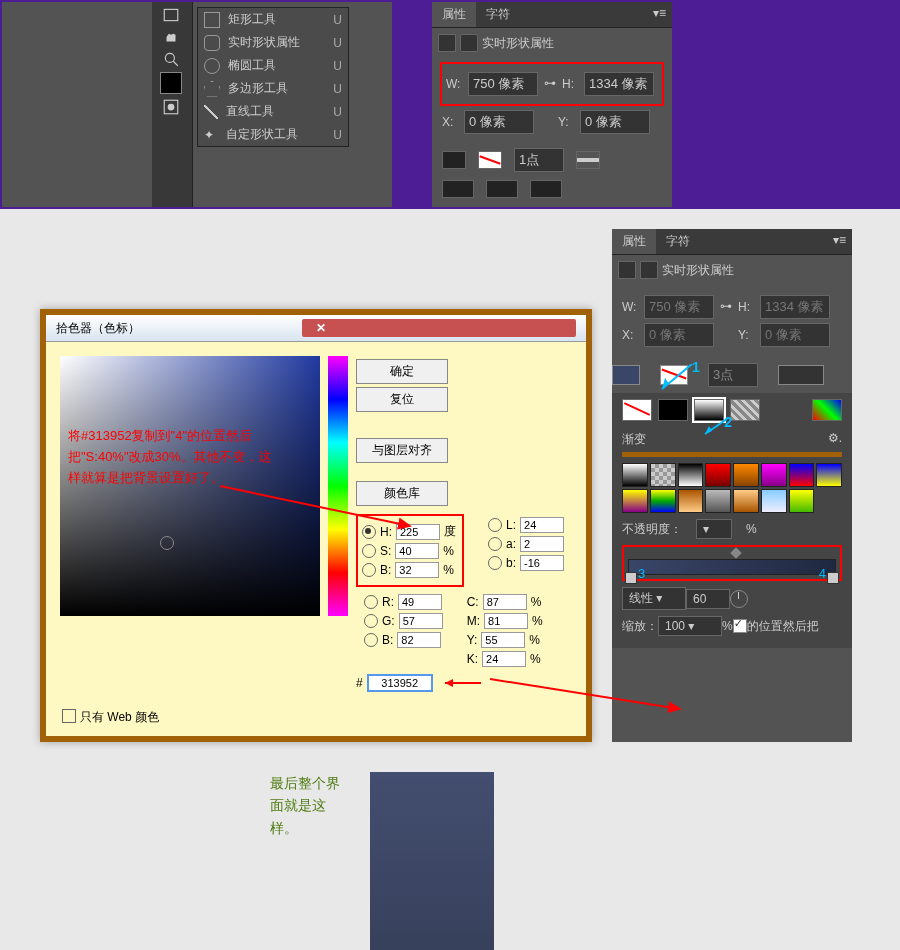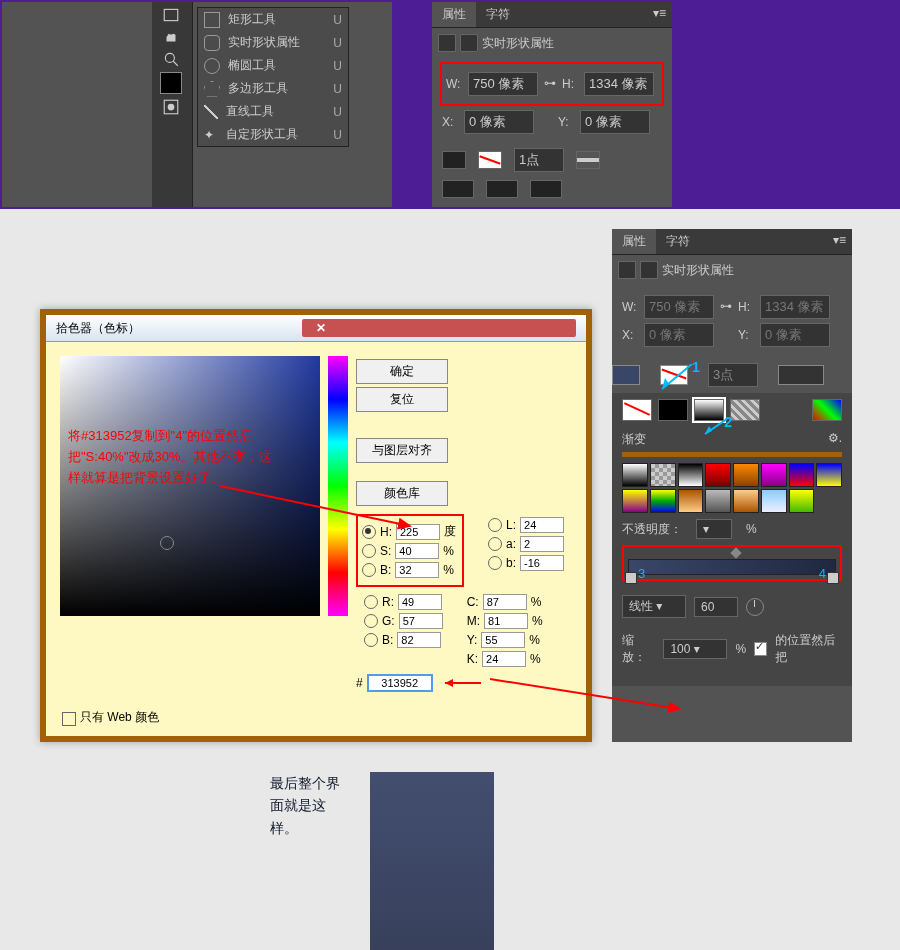--- a/index.html
+++ b/index.html
@@ -42,21 +42,21 @@
 .prev-box .new{height:30px;background:#3a4668}
 .prev-box .old{height:30px;background:#2d3552}
 .btn{display:block;background:#f0f0f0;border:1px solid #888;padding:3px 0;width:90px;margin:3px 0;text-align:center;font-size:12px}
 .num-col{padding-left:8px}
 .num-row{display:flex;align-items:center;margin:3px 0;gap:4px}
 .radio{width:12px;height:12px;border:1px solid #666;border-radius:50%}
 .radio.sel::after{content:"";display:block;width:6px;height:6px;background:#333;border-radius:50%;margin:2px}
 .ninput{width:36px;border:1px solid #999;padding:1px 3px;font-size:11px;background:#fff}
 .unit{width:14px}
 .hex-input{width:56px;border:2px solid #59e;padding:1px 3px;font-size:11px;background:#fff;text-align:center}
-.web-chk{display:flex;align-items:flex-end;gap:4px;padding:0 16px 10px}
+.web-chk{display:flex;align-items:flex-start;gap:4px;padding:0 16px 10px}
 .chk{width:12px;height:12px;border:1px solid #666}
 
 .annotation{position:absolute;color:#f00;font-size:13px;line-height:1.6;top:70px;left:8px;z-index:5;width:210px}
 svg.arrow{position:absolute;pointer-events:none;z-index:6}
 
 .props2{background:#535353;width:240px;margin-left:auto;color:#ccc;position:relative}
 .fill-row{display:flex;gap:20px;padding:6px 0;align-items:center}
 .fill-sw{width:26px;height:18px;border:1px solid #888}
 .grad-panel{background:#454545;padding:6px 10px}
 .grad-tabs{display:flex;gap:6px;margin-bottom:6px}
@@ -64,28 +64,28 @@
 .grad-title{display:flex;padding:4px 0;color:#ccc;border-bottom:5px solid #a16207}
 .grad-title .sp{flex:1}
 .gear{color:#ccc}
 .presets{display:grid;grid-template-columns:repeat(8,1fr);gap:2px;margin:6px 0}
 .preset{height:22px;border:1px solid #222}
 .opac-row{display:flex;align-items:center;gap:14px;margin:6px 0}
 .grad-bar-wrap{position:relative;border:2px solid #f00;padding:4px;margin:4px 0}
 .grad-bar{height:14px;background:linear-gradient(to right,#3a4668,#1f2840);border:1px solid #222;position:relative}
 .stop{position:absolute;bottom:-10px;width:10px;height:10px;background:#ccc;border:1px solid #333}
 .stop-num{position:absolute;bottom:-2px;color:#0bf;font-size:13px}
-.type-row{display:flex;align-items:center;gap:8px;margin:14px 0}
+.type-row{display:flex;align-items:center;margin:6px 0}
 .sel-box{background:#333;border:1px solid #666;padding:2px 6px;min-width:50px}
 .cb{width:12px;height:12px;border:1px solid #888;background:#fff;position:relative}
 .cb.on::after{content:"✓";position:absolute;top:-3px;left:0;color:#333;font-size:11px}
 .callout{position:absolute;color:#0bf;font-weight:bold;font-size:14px}
 
 .row3{display:flex;padding:30px 0 30px 270px;gap:20px;align-items:flex-start}
-.final-txt{color:#0f172a;font-size:14px;line-height:1.6}
+.final-txt{color:#4d7c0f;font-size:14px;line-height:1.6}
 .final-rect{width:124px;height:220px;background:linear-gradient(to bottom,#434e70,#353d56)}
 </style>
 </head>
 <body>
 
 <div class="row1">
   <div class="toolpanel">
     <div class="toolbar">
       <svg class="tb-icon" viewBox="0 0 16 16">
           <rect x="2" y="3" width="12" height="10" fill="none" stroke="#ccc"></rect>

